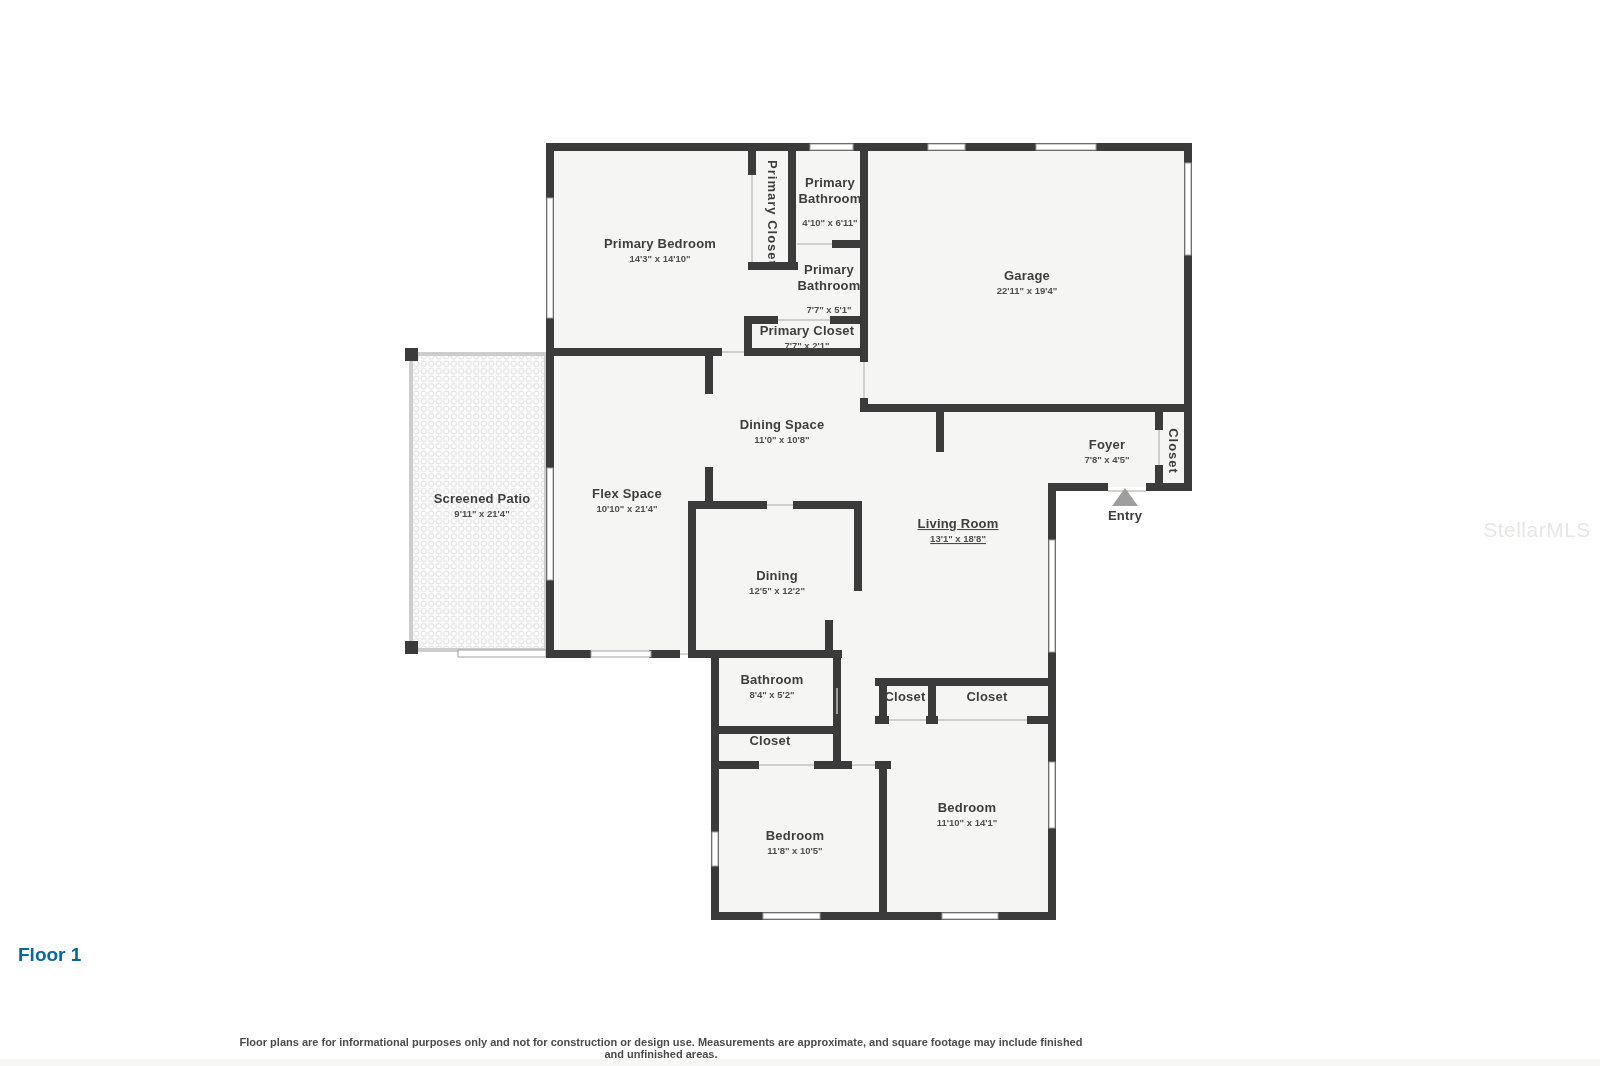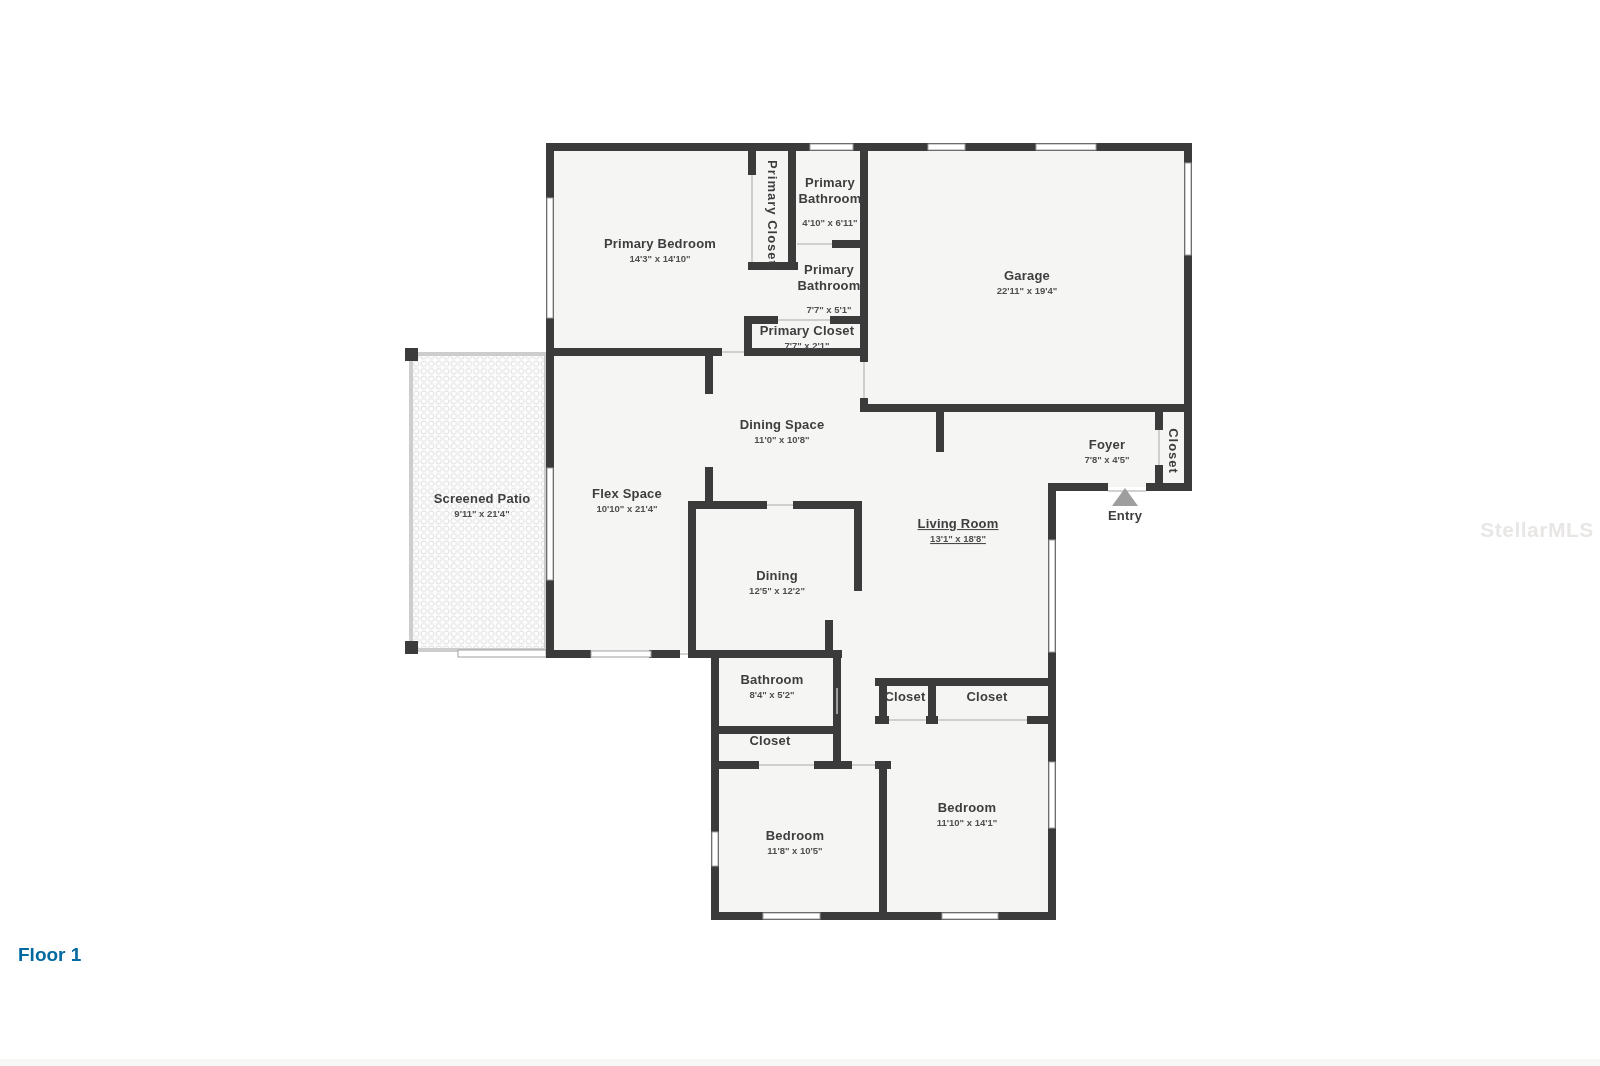--- a/index.html
+++ b/index.html
@@ -4,21 +4,21 @@
 <style>
   html,body{margin:0;padding:0;background:#ffffff;}
   body{width:1600px;height:1066px;position:relative;overflow:hidden;
        font-family:"Liberation Sans", sans-serif;-webkit-font-smoothing:antialiased;}
   .stage{position:absolute;inset:0;}
   .page-title{position:absolute;left:18px;top:12px;font-size:19px;font-weight:700;color:#3d4043;letter-spacing:.2px;}
   .floor-label{position:absolute;left:18px;top:944px;font-size:19px;font-weight:700;color:#0369a1;}
   .disclaimer{position:absolute;left:235px;top:1036px;width:852px;text-align:center;
               font-size:11px;font-weight:700;color:#4b4b4b;}
   .watermark{position:absolute;left:1537px;top:530px;transform:translate(-50%,-50%);
-             font-size:21px;font-weight:700;color:#e9e7e6;letter-spacing:.5px;white-space:nowrap;text-align:center;}
+             font-size:21px;font-weight:400;color:#e9e7e6;letter-spacing:.5px;white-space:nowrap;text-align:center;}
   .bottom-strip{position:absolute;left:0;top:1059px;width:1600px;height:7px;background:#f7f7f6;}
   svg.plan{position:absolute;left:0;top:0;}
   .room-label{position:absolute;transform:translate(-50%,-50%);text-align:center;color:#3e3e3e;z-index:5;}
   .room-label .rname{display:block;font-weight:700;font-size:13px;line-height:1.22;white-space:nowrap;letter-spacing:.2px;}
   .room-label .rdims{display:block;font-weight:600;font-size:9.5px;color:#4f4f4f;margin-top:1px;white-space:nowrap;}
   .room-label .rdims:empty{display:none;}
   .room-label.wrap .rname{white-space:normal;width:88px;margin:10px auto;}
   .room-label.vertical{transform:translate(-50%,-50%) rotate(90deg);}
   .room-label.vertical .rname{letter-spacing:1px;}
 </style>
@@ -211,14 +211,15 @@
   <div class="room-label" style="left:967px;top:814px;">
     <span class="rname">Bedroom</span>
     <span class="rdims">11'10" x 14'1"</span>
   </div>
   <div class="room-label" style="left:1125px;top:516px;">
     <span class="rname">Entry</span>
   </div>
 
   <div class="watermark">StellarMLS</div>
   <div class="floor-label">Floor 1</div>
+  <div class="disclaimer">Floor plans are for informational purposes only and not for construction or design use. Measurements are approximate, and square footage may include finished and unfinished areas.</div>
   <div class="bottom-strip"></div>
 </div>
 
 </body></html>

